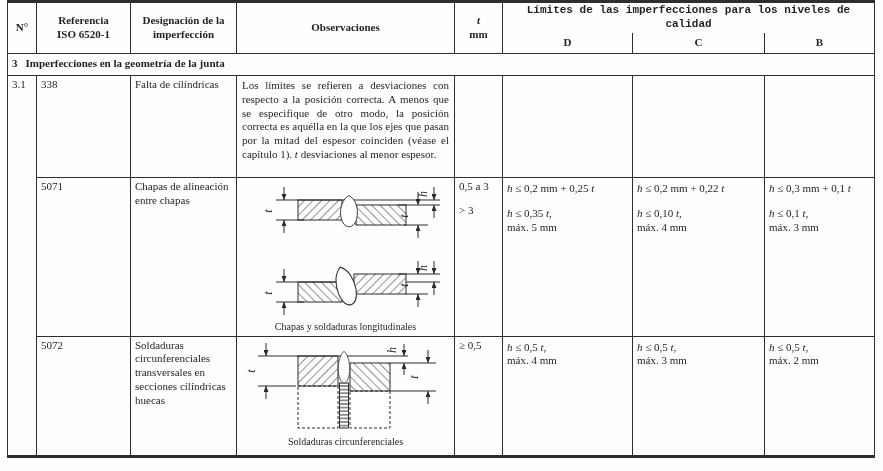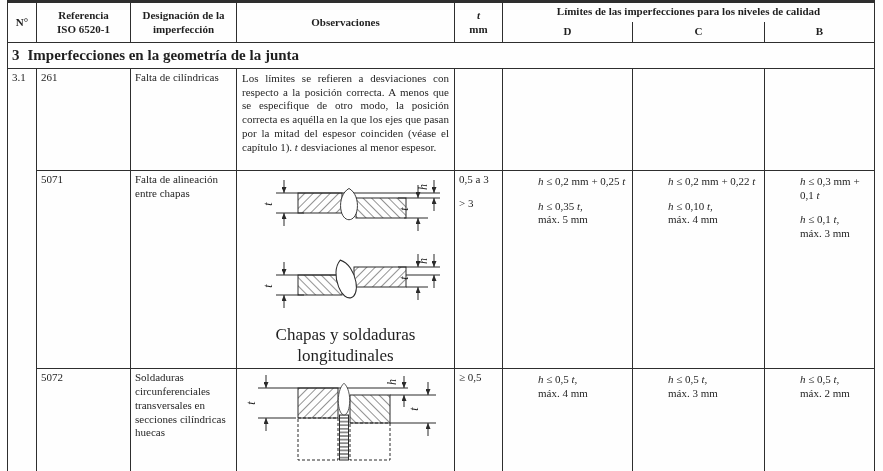--- a/index.html
+++ b/index.html
@@ -2,35 +2,35 @@
 <html><head>
 <meta charset="utf-8">
 <style>
   html,body{margin:0;padding:0;background:#fff;}
   .page{position:relative;width:883px;height:471px;background:#fefefe;overflow:hidden;
         font-family:"Liberation Serif","DejaVu Serif",serif;color:#1f1f1f;}
   table.iso{border-collapse:collapse;table-layout:fixed;position:absolute;left:7px;top:0;
             border:1px solid #2e2e2e;border-top:3px solid #2e2e2e;border-bottom:3px solid #2e2e2e;}
   th,td{border:1px solid #2e2e2e;font-size:11px;vertical-align:top;padding:2px 4px;line-height:1.25;}
   th{font-weight:bold;text-align:center;vertical-align:middle;padding:1px 2px;}
-  th.limits-title{border-bottom:0;}
+  th.limits-title{border-bottom:0;font-family:Liberation Mono, monospace;}
   th.level{border-top:0;}
   .prewrap{white-space:pre-line;}
   .t-head-sym{font-style:italic;}
-  tr.section-row td{font-weight:bold;font-size:15px;padding:3px 4px;}
+  tr.section-row td{font-weight:bold;font-size:11px;padding:3px 4px;}
   tr.section-row .sec-num{margin-right:8px;}
   .obs-text{text-align:justify;padding:1px 1px;}
   .it{font-style:italic;}
   .lim{padding-top:2px;}
-  .lim-line{white-space:pre-line;margin-left:31px;}
+  .lim-line{white-space:pre-line;}
   .lim-line2{margin-top:11px;}
   .t-col-line2{margin-top:10px;}
   .diagram-stack{display:flex;flex-direction:column;align-items:center;}
   .diagram-stack svg{display:block;}
-  .diagram-caption{font-size:17px;text-align:center;margin-top:13px;}
+  .diagram-caption{font-size:10px;text-align:left;margin-top:3px;}
   svg .dl{stroke:#2a2a2a;stroke-width:1;fill:none;}
   svg .plate{stroke:#2a2a2a;stroke-width:1;}
   svg .weld{fill:#fff;stroke:#2a2a2a;stroke-width:1;}
   svg .dashed{fill:#fff;stroke:#2a2a2a;stroke-width:1;stroke-dasharray:3 2;}
   svg text{font:italic 12px "Liberation Serif","DejaVu Serif",serif;fill:#1f1f1f;}
 </style>
 </head>
 <body>
 
 <div class="page">
@@ -67,34 +67,34 @@
     </thead>
     <tbody>
       <tr class="section-row" style="height:22px">
         <td colspan="8">
           <span class="sec-num">3</span><span>Imperfecciones en la geometría de la junta</span>
         </td>
       </tr>
 
       <tr style="height:102px">
         <td rowspan="3">3.1</td>
-        <td>261</td>
+        <td>338</td>
         <td>Falta de cilíndricas</td>
         <td>
           <div class="obs-text"><span>Los límites se refieren a desviaciones con respecto a la posición correcta. A menos que se especifique de otro modo, la posición correcta es aquélla en la que los ejes que pasan por la mitad del espesor coinciden (véase el capítulo 1). </span><span class="it">t</span><span> desviaciones al menor espesor.</span></div>
         </td>
         <td></td>
         <td></td>
         <td></td>
         <td></td>
       </tr>
 
       <tr style="height:133px">
         <td>5071</td>
-        <td>Falta de alineación entre chapas</td>
+        <td>Chapas de alineación entre chapas</td>
         <td>
           <div class="diagram-stack">
             <svg width="200" height="62" viewBox="0 0 200 62" style="margin-top:2px">
               <defs>
                 <pattern id="p1a" width="6" height="6" patternUnits="userSpaceOnUse" patternTransform="rotate(45)">
                     <line x1="0" y1="0" x2="0" y2="6" stroke="#2a2a2a" stroke-width="1"></line>
                   </pattern>
                 <pattern id="p1b" width="6" height="6" patternUnits="userSpaceOnUse" patternTransform="rotate(-45)">
                     <line x1="0" y1="0" x2="0" y2="6" stroke="#2a2a2a" stroke-width="1"></line>
                   </pattern>

